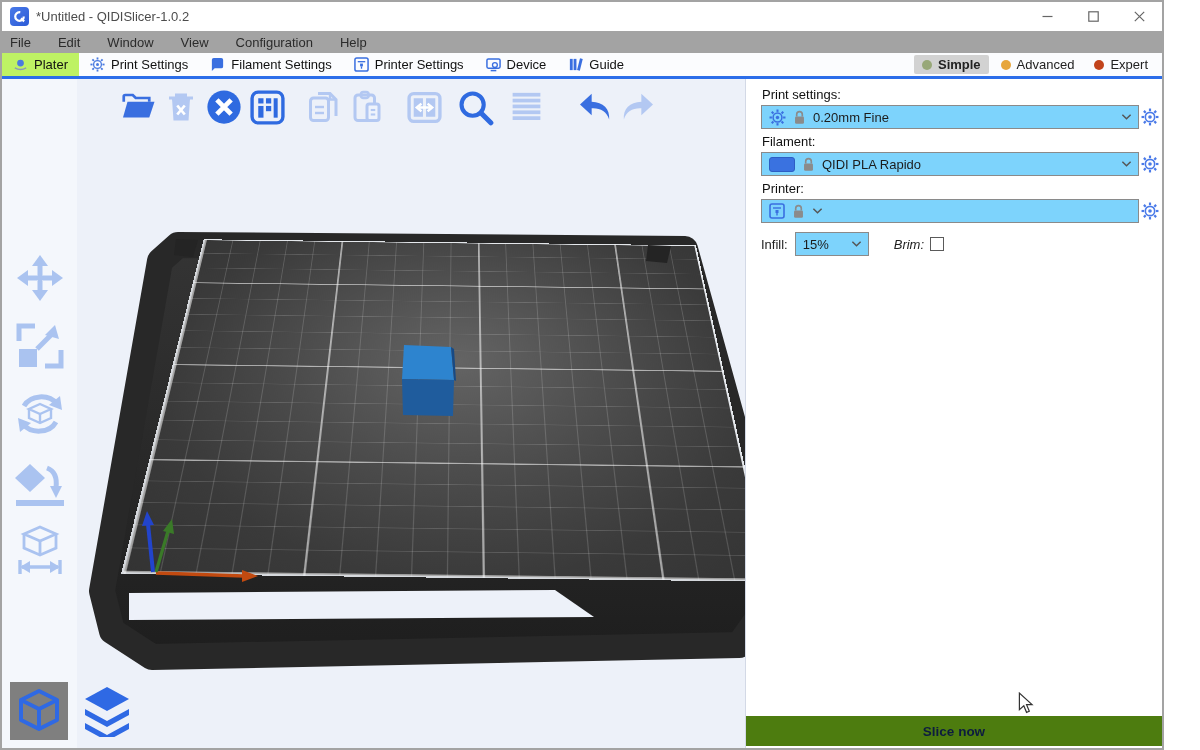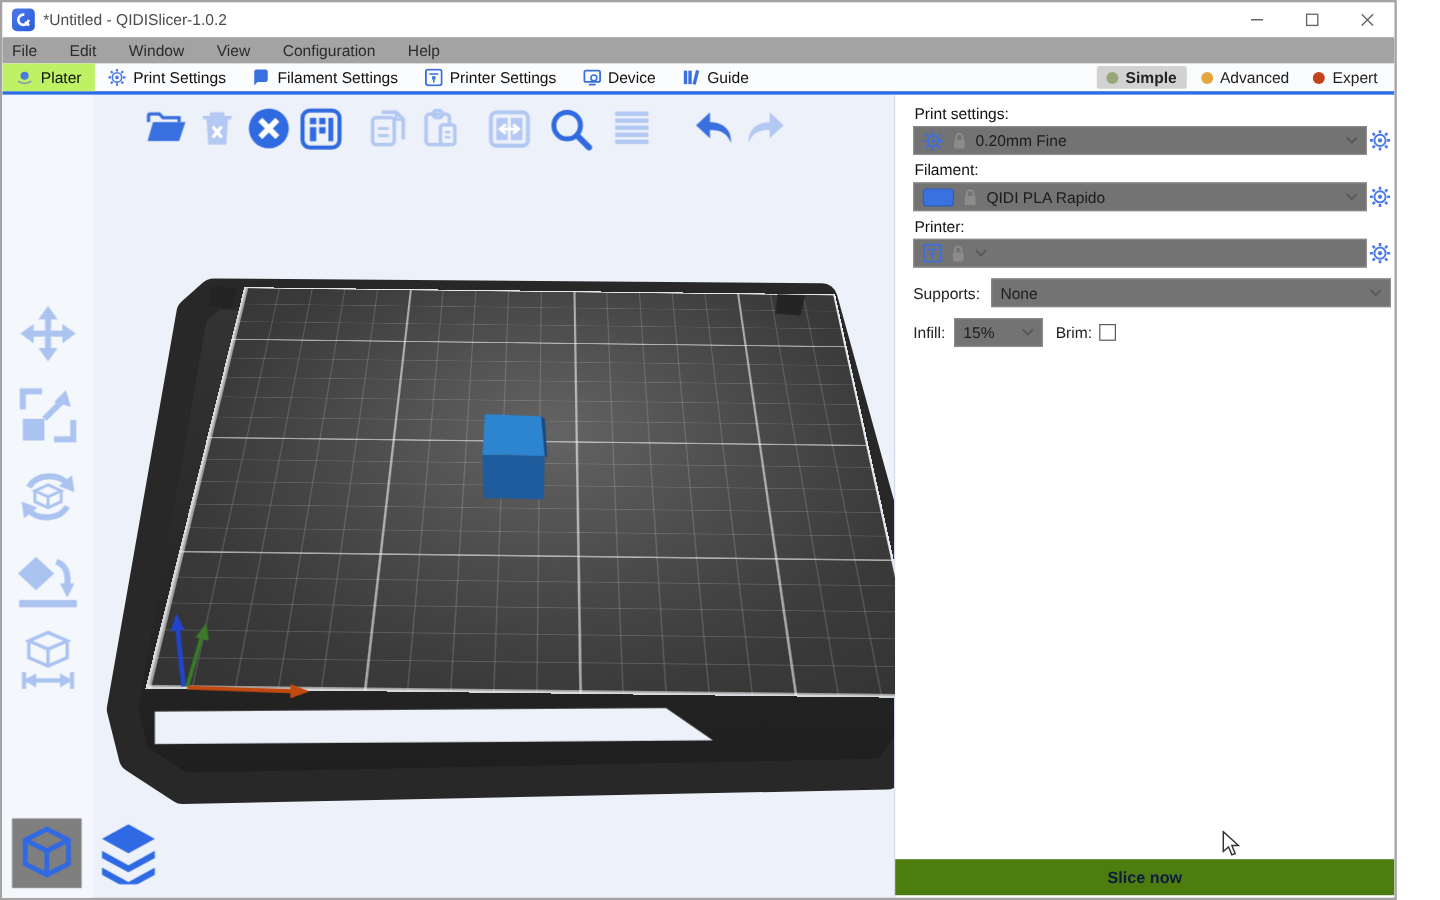--- a/index.html
+++ b/index.html
@@ -56,28 +56,28 @@
   }
   .overlay { z-index:3; pointer-events:none; }
   
   .view-switch { position:absolute; left:8px; bottom:8px; z-index:6; display:flex; gap:10px; }
   .vs-btn { width:58px; height:58px; display:flex; align-items:center; justify-content:center; }
   .vs-btn.active { background:#7f7f7f; }
   
   .sidebar { position:relative; width:417px; height:100%; background:#fff; border-left:1px solid #d3d9e6; padding:6px 0 0 15px; }
   .sb-label { color:#111; margin:2px 0 3px 1px; }
   .combo-row { display:flex; align-items:center; margin-bottom:5px; }
-  .combo { display:flex; align-items:center; width:390px; height:24px; border:1px solid #8a8a8a; background:#737373; padding:0 6px 0 7px; gap:7px; }
+  .combo { display:flex; align-items:center; width:390px; height:24px; border:1px solid #8a8a8a; background:#7dd3fc; padding:0 6px 0 7px; gap:7px; }
   .combo .value { flex:1; color:#1c1c1c; }
   .gear-btn { width:24px; display:flex; justify-content:center; }
   .swatch { width:26px; height:15px; border-radius:3px; background:#3a72e0; border:1px solid #2d5ec4; }
   .row-inline { display:flex; align-items:center; margin-top:9px; }
   .combo.supports { width:333px; margin-left:9px; }
   .combo.infill { width:74px; margin-left:7px; }
-  .brim-label { margin-left:11px; }
+  .brim-label { margin-left:25px;font-style:italic; }
   .checkbox { width:14px; height:14px; border:1px solid #5a5a5a; background:#fff; margin-left:6px; }
   .slice-btn { position:absolute; left:0; right:0; bottom:2px; height:30px; background:#4d7c0f; display:flex; align-items:center; justify-content:center; font-weight:bold; font-size:13.5px; color:#0d1c3f; cursor:pointer; }
   .cursor { position:absolute; left:1014px; top:690px; z-index:50; pointer-events:none; }
   .hidden-defs { position:absolute; width:0; height:0; overflow:hidden; }
 </style>
 </head>
 <body>
 
 <svg class="hidden-defs" xmlns="http://www.w3.org/2000/svg">
   <defs>
@@ -473,29 +473,20 @@
               <use href="#sym-chevron"></use>
             </svg>
         </div>
         <div class="gear-btn">
           <svg width="18" height="18" viewBox="0 0 20 20" style="color:#4a7ae8">
               <use href="#sym-gear"></use>
             </svg>
         </div>
       </div>
 
-      <div class="row-inline">
-        <span>Supports:</span>
-        <div class="combo supports">
-          <span class="value">None</span>
-          <svg width="11" height="8" viewBox="0 0 12 8">
-              <use href="#sym-chevron"></use>
-            </svg>
-        </div>
-      </div>
 
       <div class="row-inline">
         <span>Infill:</span>
         <div class="combo infill">
           <span class="value">15%</span>
           <svg width="11" height="8" viewBox="0 0 12 8">
               <use href="#sym-chevron"></use>
             </svg>
         </div>
         <span class="brim-label">Brim:</span>

